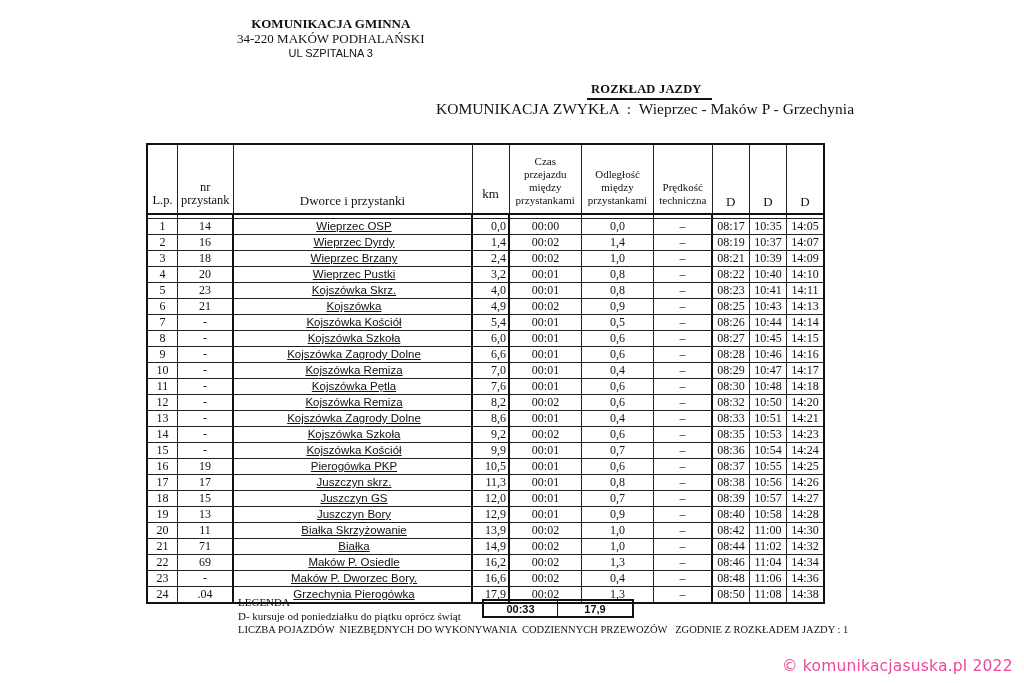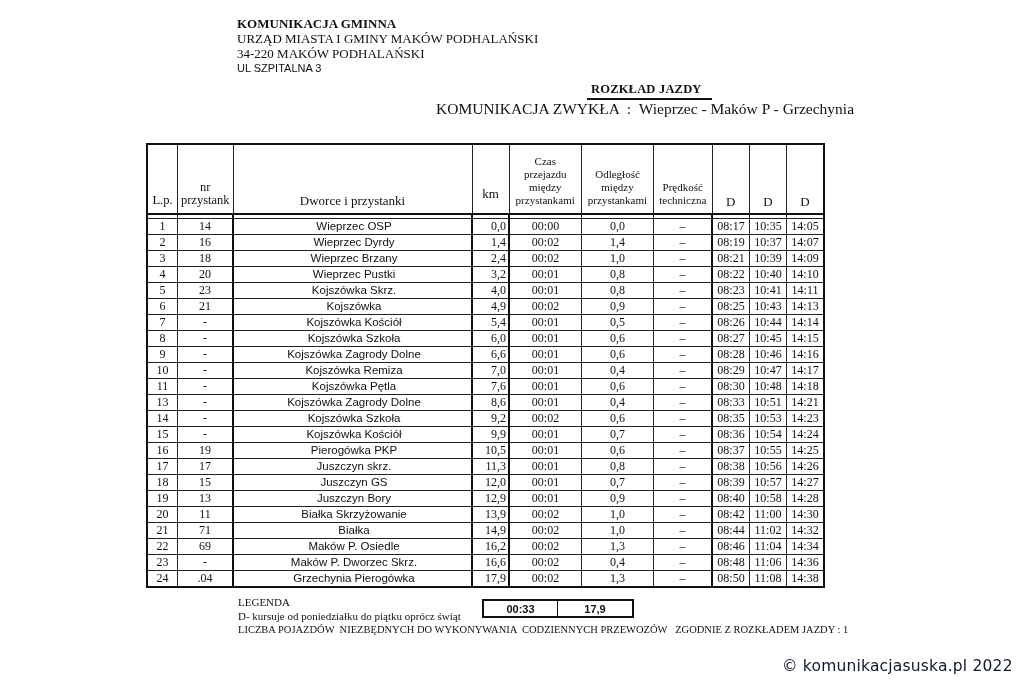--- a/index.html
+++ b/index.html
@@ -1,20 +1,20 @@
 <!DOCTYPE html>
 <html><head>
 <meta charset="utf-8">
 <style>
   html, body { margin: 0; padding: 0; }
   body {
     width: 1024px; height: 683px; background: #ffffff; position: relative; overflow: hidden;
     font-family: "Liberation Serif", "DejaVu Serif", serif; color: #111;
   }
-  .hdr { position: absolute; left: 237px; top: 16px; line-height: 15px; }
+  .hdr { position: absolute; left: 237px; top: 16px; line-height: 15px; text-align: center; }
   .hdr .l1 { font-weight: bold; font-size: 13px; }
   .hdr .l2, .hdr .l3 { font-size: 13px; }
   .hdr .l4 { font-family: "Liberation Sans", sans-serif; font-size: 11px; }
   .doc-title { position: absolute; left: 591px; top: 82px; font-weight: bold; font-size: 12.5px; letter-spacing: 0.2px; }
   .doc-title-line { position: absolute; left: 587px; top: 98px; width: 125px; height: 2px; background: #111; }
   .route { position: absolute; left: 436px; top: 100px; font-size: 15.5px; }
   .route .sep { padding: 0 4px; }
 
   table.tt {
     position: absolute; left: 146px; top: 143px; border-collapse: collapse;
@@ -25,40 +25,39 @@
     font-weight: normal; font-size: 11px; line-height: 13px; vertical-align: bottom; padding-bottom: 6px;
   }
   table.tt th.big { font-size: 12.5px; }
   table.tt th.tk { font-size: 13px; }
   table.tt tr.head { height: 70px; border-bottom: 2px solid #111; }
   table.tt tr.spacer td { height: 3px; border-top: 0; border-bottom: 0; }
   table.tt tr.row { height: 16px; }
   table.tt td { line-height: 15px; text-align: center; }
   td.lp { width: 29px; }
   td.nr { width: 54px; }
-  td.name { width: 234px; text-align: left; padding-left: 3px !important; font-family: "Liberation Sans", sans-serif; font-size: 11.5px; border-left: 2px solid #111 !important; border-right: 2px solid #111 !important; }
+  td.name { width: 234px; text-align: left; padding-left: 3px !important; font-family: "Liberation Sans", sans-serif; font-size: 11.5px; border-left: 2px solid #111 !important; border-right: 2px solid #111 !important; text-decoration: underline; }
   td.km { width: 33px; text-align: right !important; padding-right: 2px !important; border-right: 2px solid #111 !important; }
   td.czas { width: 71px; }
   td.odl { width: 71px; }
   td.pred { width: 57px; border-right: 2px solid #111 !important; }
   td.t { width: 36px; }
   .totals { position: absolute; left: 482px; top: 599px; border-collapse: collapse; border: 2px solid #111; }
   .totals td { height: 13px; font-family: "Liberation Sans", sans-serif; font-weight: bold; font-size: 11px; text-align: center; border: 1px solid #111; }
   .totals td.c1 { width: 71px; }
   .totals td.c2 { width: 72px; }
   .legend { position: absolute; left: 238px; top: 596px; font-size: 11px; line-height: 13.5px; }
   .legend .l3 { font-size: 10.5px; }
-  .copyright { position: absolute; left: 782px; top: 657px; font-family: "DejaVu Sans", sans-serif; font-size: 15.5px; color: #0f172a; letter-spacing: 0.2px; }
+  .copyright { position: absolute; left: 782px; top: 657px; font-family: "DejaVu Sans", sans-serif; font-size: 15.5px; color: #ec4899; letter-spacing: 0.2px; }
 </style>
 </head>
 <body>
 
 <div class="hdr">
   <div class="l1">KOMUNIKACJA GMINNA</div>
-  <div class="l2">URZĄD MIASTA I GMINY MAKÓW PODHALAŃSKI</div>
   <div class="l3">34-220 MAKÓW PODHALAŃSKI</div>
   <div class="l4">UL SZPITALNA 3</div>
 </div>
 
 <div class="doc-title">ROZKŁAD JAZDY</div>
 <div class="doc-title-line"></div>
 
 <div class="route">
   <span>KOMUNIKACJA ZWYKŁA</span>
   <span class="sep">:</span>
@@ -234,20 +233,32 @@
     <td class="name">Kojszówka Pętla</td>
     <td class="km">7,6</td>
     <td class="czas">00:01</td>
     <td class="odl">0,6</td>
     <td class="pred">–</td>
     <td class="t">08:30</td>
     <td class="t">10:48</td>
     <td class="t">14:18</td>
   </tr>
       <tr class="row">
+    <td class="lp">12</td>
+    <td class="nr">-</td>
+    <td class="name">Kojszówka Remiza</td>
+    <td class="km">8,2</td>
+    <td class="czas">00:02</td>
+    <td class="odl">0,6</td>
+    <td class="pred">–</td>
+    <td class="t">08:32</td>
+    <td class="t">10:50</td>
+    <td class="t">14:20</td>
+  </tr>
+      <tr class="row">
     <td class="lp">13</td>
     <td class="nr">-</td>
     <td class="name">Kojszówka Zagrody Dolne</td>
     <td class="km">8,6</td>
     <td class="czas">00:01</td>
     <td class="odl">0,4</td>
     <td class="pred">–</td>
     <td class="t">08:33</td>
     <td class="t">10:51</td>
     <td class="t">14:21</td>
@@ -356,21 +367,21 @@
     <td class="czas">00:02</td>
     <td class="odl">1,3</td>
     <td class="pred">–</td>
     <td class="t">08:46</td>
     <td class="t">11:04</td>
     <td class="t">14:34</td>
   </tr>
       <tr class="row">
     <td class="lp">23</td>
     <td class="nr">-</td>
-    <td class="name">Maków P. Dworzec Skrz.</td>
+    <td class="name">Maków P. Dworzec Bory.</td>
     <td class="km">16,6</td>
     <td class="czas">00:02</td>
     <td class="odl">0,4</td>
     <td class="pred">–</td>
     <td class="t">08:48</td>
     <td class="t">11:06</td>
     <td class="t">14:36</td>
   </tr>
       <tr class="row">
     <td class="lp">24</td>

